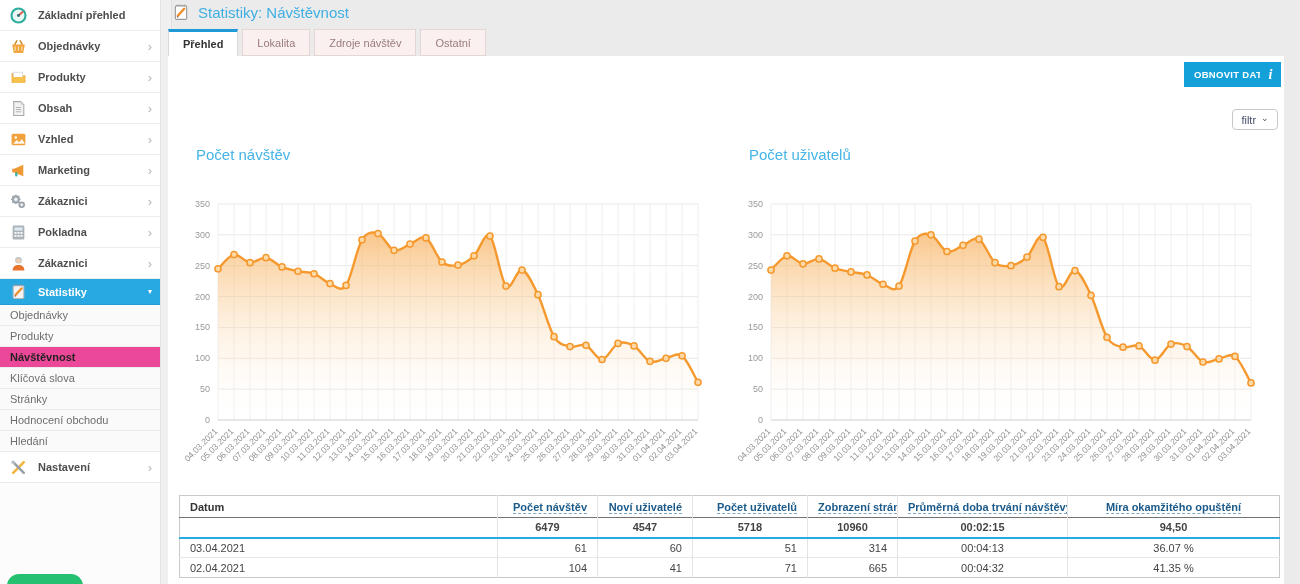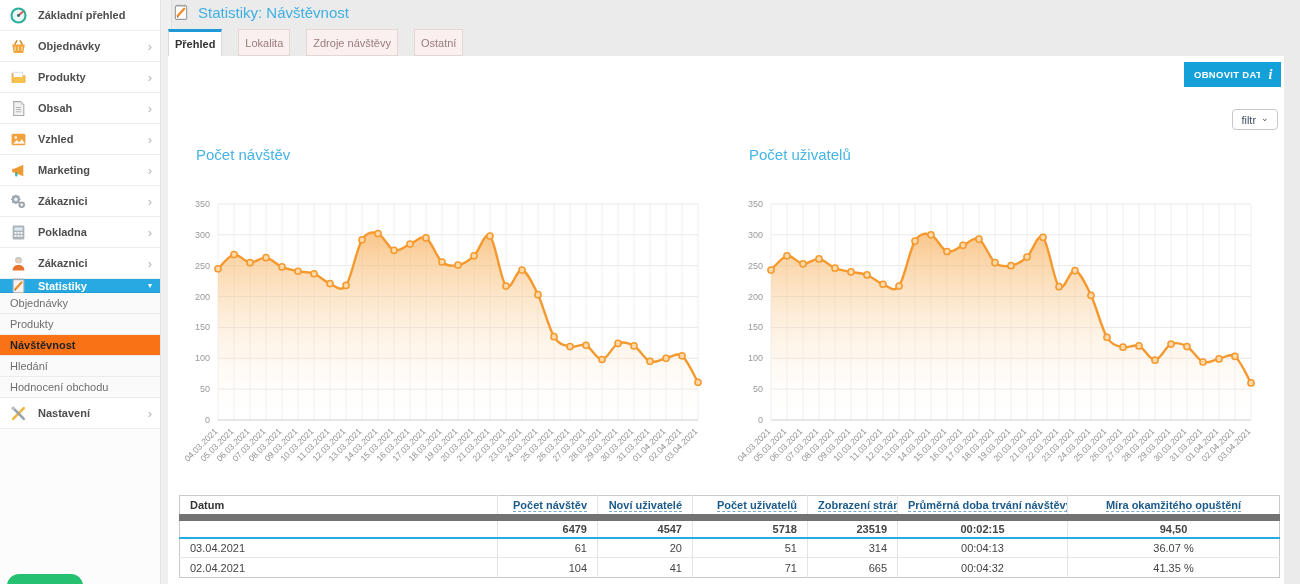--- a/index.html
+++ b/index.html
@@ -8,53 +8,53 @@
     background:#ebebeb;font-family:"Liberation Sans",sans-serif;
     -webkit-font-smoothing:antialiased;
   }
   
   .sidebar{position:absolute;left:0;top:0;width:160px;height:584px;background:#fcfcfc;border-right:1px solid #e3e3e3;}
   .side-item{height:31px;display:flex;align-items:center;padding:0 8px 0 10px;border-bottom:1px solid #ececec;background:#fff;cursor:pointer;box-sizing:border-box;}
   .side-item .icon{width:17px;height:17px;margin-right:11px;flex:none;display:inline-flex;}
   .side-item .icon svg{width:17px;height:17px;}
   .side-item .lbl{font-size:11px;font-weight:bold;color:#4d4d4d;}
   .side-item .arrow{margin-left:auto;color:#b5b5b5;font-size:13px;line-height:1;}
-  .side-item.active{background:#29a9e1;border-bottom-color:#1f9ed6;height:14px;}
+  .side-item.active{background:#29a9e1;border-bottom-color:#1f9ed6;height:26px;}
   .side-item.active .lbl{color:#fff;}
   .side-item.active .arrow{color:#fff;font-size:8px;}
   .sub-item{height:21px;display:flex;align-items:center;padding-left:10px;font-size:11px;color:#6e6e6e;border-bottom:1px solid #ececec;background:#fafafa;cursor:pointer;box-sizing:border-box;}
-  .sub-item.active{font-weight:bold;color:#222;background:#f97316;}
+  .sub-item.active{font-weight:bold;color:#222;background:#ec4899;}
   .green-btn{position:absolute;left:7px;top:574px;width:76px;height:26px;border-radius:12px;background:#25c170;border:none;cursor:pointer;}
   .scrollstrip{position:absolute;left:161px;top:0;width:11px;height:584px;background:#f0f0f0;border-right:1px solid #e0e0e0;box-sizing:border-box;}
   
   .main{position:absolute;left:168px;top:0;width:1128px;height:504px;}
   .page-head{position:absolute;top:3px;left:4px;display:flex;align-items:center;gap:8px;}
   .page-head .ticon svg{width:18px;height:18px;display:block;}
   .page-head h1{margin:0;font-size:15px;font-weight:normal;color:#3fafe3;}
   .tabbar{position:absolute;top:29px;left:0;height:27px;display:flex;}
-  .tab{height:27px;box-sizing:border-box;margin-right:16px;padding:0 6px;display:flex;align-items:center;font-size:11px;color:#9b7b7b;background:#faf0ef;border:1px solid #e5d6d6;cursor:pointer;}
+  .tab{height:27px;box-sizing:border-box;margin-right:4px;padding:0 14px;display:flex;align-items:center;font-size:11px;color:#9b7b7b;background:#faf0ef;border:1px solid #e5d6d6;cursor:pointer;}
   .tab.active{background:#fff;border:1px solid #d9d9d9;border-top:3px solid #1e9bd7;border-bottom:none;font-weight:bold;color:#333;}
   .panel{position:absolute;top:56px;left:0;width:1116px;height:528px;background:#fff;}
   .refresh{position:absolute;left:1016px;top:6px;height:25px;padding:0 10px;background:#14a1da;color:#fff;border:none;font-size:9.5px;font-weight:bold;letter-spacing:.3px;cursor:pointer;font-family:"Liberation Sans",sans-serif;}
   .info{position:absolute;left:1092px;top:6px;width:21px;height:25px;background:#14a1da;color:#fff;border:none;font-family:"Liberation Serif",serif;font-style:italic;font-weight:bold;font-size:14px;cursor:pointer;}
   .filter{position:absolute;left:1064px;top:53px;width:46px;height:21px;border:1px solid #c8c8c8;border-radius:4px;background:#fff;display:flex;align-items:center;justify-content:center;gap:5px;font-size:11px;color:#44506b;cursor:pointer;box-sizing:border-box;}
   .filter .caret{font-size:9px;color:#555;margin-top:-4px;}
   .chart{position:absolute;top:90px;width:551px;}
   #chart-0{left:10px;} #chart-1{left:563px;}
   .chart h2{margin:0 0 0 18px;font-size:15px;font-weight:normal;color:#45b4e6;height:20px;}
   .chart svg{display:block;margin-top:24px;}
   
   #stats-table{position:absolute;left:11px;top:439px;width:1100px;border-collapse:collapse;table-layout:fixed;font-size:11px;color:#444;background:#fff;border:1px solid #c9c9c9;}
   #stats-table th,#stats-table td{overflow:hidden;white-space:nowrap;padding:0 10px;box-sizing:border-box;border-left:1px solid #e3e3e3;}
   #stats-table th{height:22px;font-weight:bold;color:#333;margin-top:36px;}
   #stats-table td{height:20px;}
   #stats-table .al{text-align:left;} #stats-table .ar{text-align:right;} #stats-table .ac{text-align:center;}
   #stats-table th:first-child,#stats-table td:first-child{border-left:none;}
   #stats-table tbody td{border-top:1px solid #e8e8e8;}
-  #stats-table tr.summary td{font-weight:bold;border-top:7px solid #737373;}
+  #stats-table tr.summary td{font-weight:bold;border-top:1px solid #737373;text-align:center;}
   #stats-table tr.summary{border-bottom:2px solid #29a9e1;}
   .sort-label{color:#1c5a8a;border-bottom:1px dashed #7aa8c8;cursor:pointer;}
 </style>
 </head>
 <body>
 
 <aside class="sidebar">
   <nav id="sidebar-nav">
       <div class="side-item">
         <span class="icon">
@@ -181,24 +181,30 @@
       <div class="sub-item">
         <span class="lbl">Objednávky</span>
       </div>
       <div class="sub-item">
         <span class="lbl">Produkty</span>
       </div>
       <div class="sub-item active">
         <span class="lbl">Návštěvnost</span>
       </div>
       <div class="sub-item">
-        <span class="lbl">Hledání</span>
+        <span class="lbl">Klíčová slova</span>
+      </div>
+      <div class="sub-item">
+        <span class="lbl">Stránky</span>
       </div>
       <div class="sub-item">
         <span class="lbl">Hodnocení obchodu</span>
+      </div>
+      <div class="sub-item">
+        <span class="lbl">Hledání</span>
       </div>
       <div class="side-item">
         <span class="icon">
           <svg viewBox="0 0 16 16">
             <path d="M3 13 L13 3" stroke="#f0b53a" stroke-width="2.4" stroke-linecap="round"></path>
             <path d="M3 3 L13 13" stroke="#98a1a8" stroke-width="2.4" stroke-linecap="round"></path>
             <circle cx="3" cy="3" r="1.7" fill="#b9c1c7"></circle>
           </svg>
         </span>
         <span class="lbl">Nastavení</span>
@@ -217,21 +223,21 @@
           <path d="M4.5 2.5 v-1 M6.8 2.5 v-1 M9.1 2.5 v-1 M11.4 2.5 v-1" stroke="#8a8a8a" stroke-width="1"></path>
           <path d="M5.2 11.3 l5.6-6.2" stroke="#ee8f2d" stroke-width="2.2" stroke-linecap="round"></path>
           <path d="M4.4 13 l1.5-.6 -1.1-1.1 z" fill="#5a5a5a"></path>
         </svg>
       </span>
     <h1>Statistiky: Návštěvnost</h1>
   </div>
   <div class="tabbar" id="tabbar">
       <div class="tab active">Přehled</div>
       <div class="tab">Lokalita</div>
-      <div class="tab">Zdroje návštěvy</div>
+      <div class="tab">Zdroje návštěv</div>
       <div class="tab">Ostatní</div>
     </div>
   <section class="panel">
     <button class="refresh">OBNOVIT DATA</button>
     <button class="info">i</button>
     <div class="filter">
       <span>filtr</span>
       <span class="caret">⌄</span>
     </div>
     <div class="chart" id="chart-0">
@@ -498,28 +504,28 @@
             <th class="ac"><span class="sort-label">Průměrná doba trvání návštěvy</span></th>
             <th class="ac"><span class="sort-label">Míra okamžitého opuštění</span></th>
           </tr>
         </thead>
         <tbody>
           <tr class="summary">
             <td class="al"></td>
             <td class="ar">6479</td>
             <td class="ar">4547</td>
             <td class="ar">5718</td>
-            <td class="ar">23519</td>
+            <td class="ar">10960</td>
             <td class="ac">00:02:15</td>
             <td class="ac">94,50</td>
           </tr>
           <tr>
             <td class="al">03.04.2021</td>
             <td class="ar">61</td>
-            <td class="ar">20</td>
+            <td class="ar">60</td>
             <td class="ar">51</td>
             <td class="ar">314</td>
             <td class="ac">00:04:13</td>
             <td class="ac">36.07 %</td>
           </tr>
           <tr>
             <td class="al">02.04.2021</td>
             <td class="ar">104</td>
             <td class="ar">41</td>
             <td class="ar">71</td>

